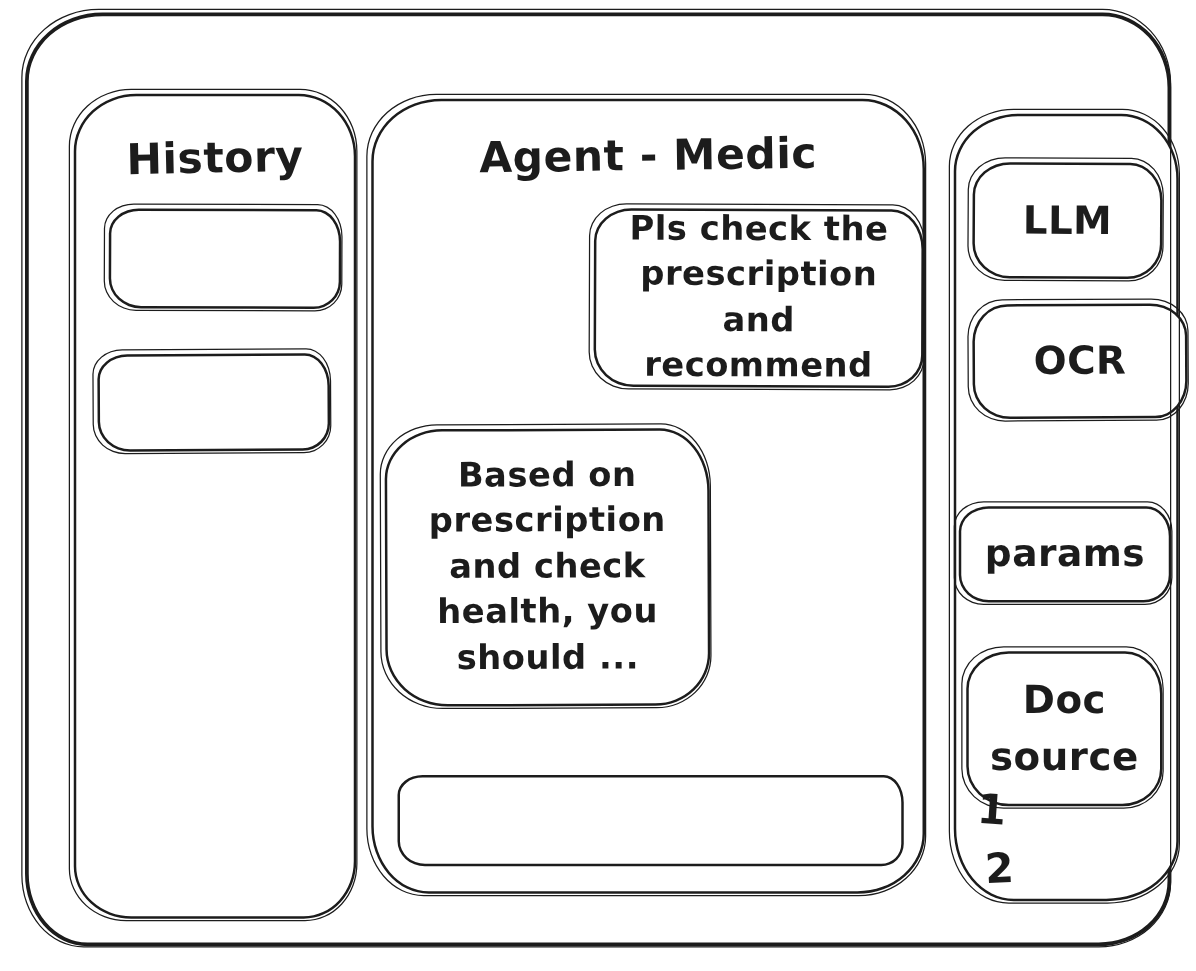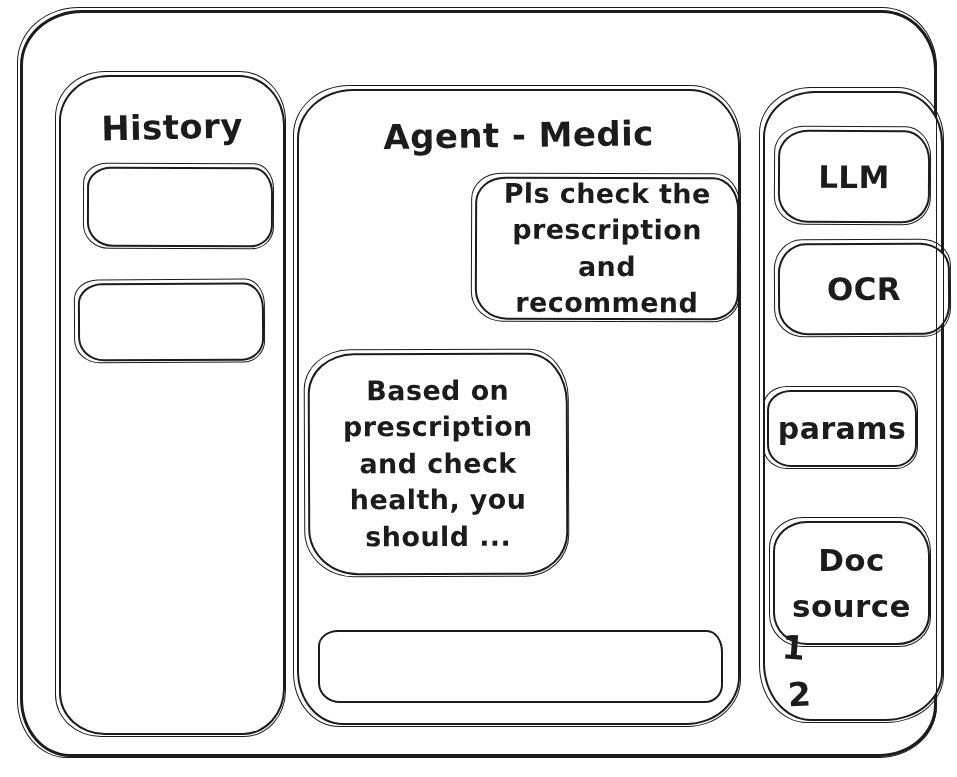--- a/index.html
+++ b/index.html
@@ -53,21 +53,21 @@
   }
   .hist-item{
     border-radius:24px 20px 22px 26px / 20px 26px 22px 24px;
     cursor:pointer;
   }
   .hist-item.one{left:26px;top:90px;width:186px;height:80px;transform:rotate(.2deg);}
   .hist-item.two{left:17px;top:206px;width:186px;height:78px;transform:rotate(-.3deg);}
 
   
   .chat{
-    left:274px;top:76px;width:443px;height:636px;
+    left:274px;top:66px;width:443px;height:636px;
     border-radius:56px 50px 54px 46px / 50px 56px 48px 54px;
   }
   .chat-title{
     position:absolute;left:0;right:0;top:24px;
     text-align:center;
     font-size:34px;
     transform:rotate(-.8deg);
   }
   .bubble{
     display:flex;align-items:center;justify-content:center;
@@ -110,21 +110,21 @@
     left:13px;top:37px;width:152px;height:93px;
     border-radius:30px 26px 28px 30px / 26px 30px 28px 28px;
     transform:rotate(.3deg);
   }
   .tool.ocr{
     left:13px;top:150px;width:172px;height:92px;
     border-radius:28px 30px 26px 30px / 30px 26px 30px 28px;
     transform:rotate(-.3deg);
   }
   .tool.params{
-    left:2px;top:297px;width:150px;height:77px;
+    left:2px;top:312px;width:170px;height:77px;
     border-radius:24px 20px 22px 24px / 20px 24px 22px 22px;
     font-size:30px;
   }
   .tool.docsource{
     left:8px;top:428px;width:157px;height:124px;
     border-radius:34px 30px 32px 34px / 30px 34px 30px 32px;
     line-height:1.5;
     padding:16px 14px;
   }
   .annotation{

